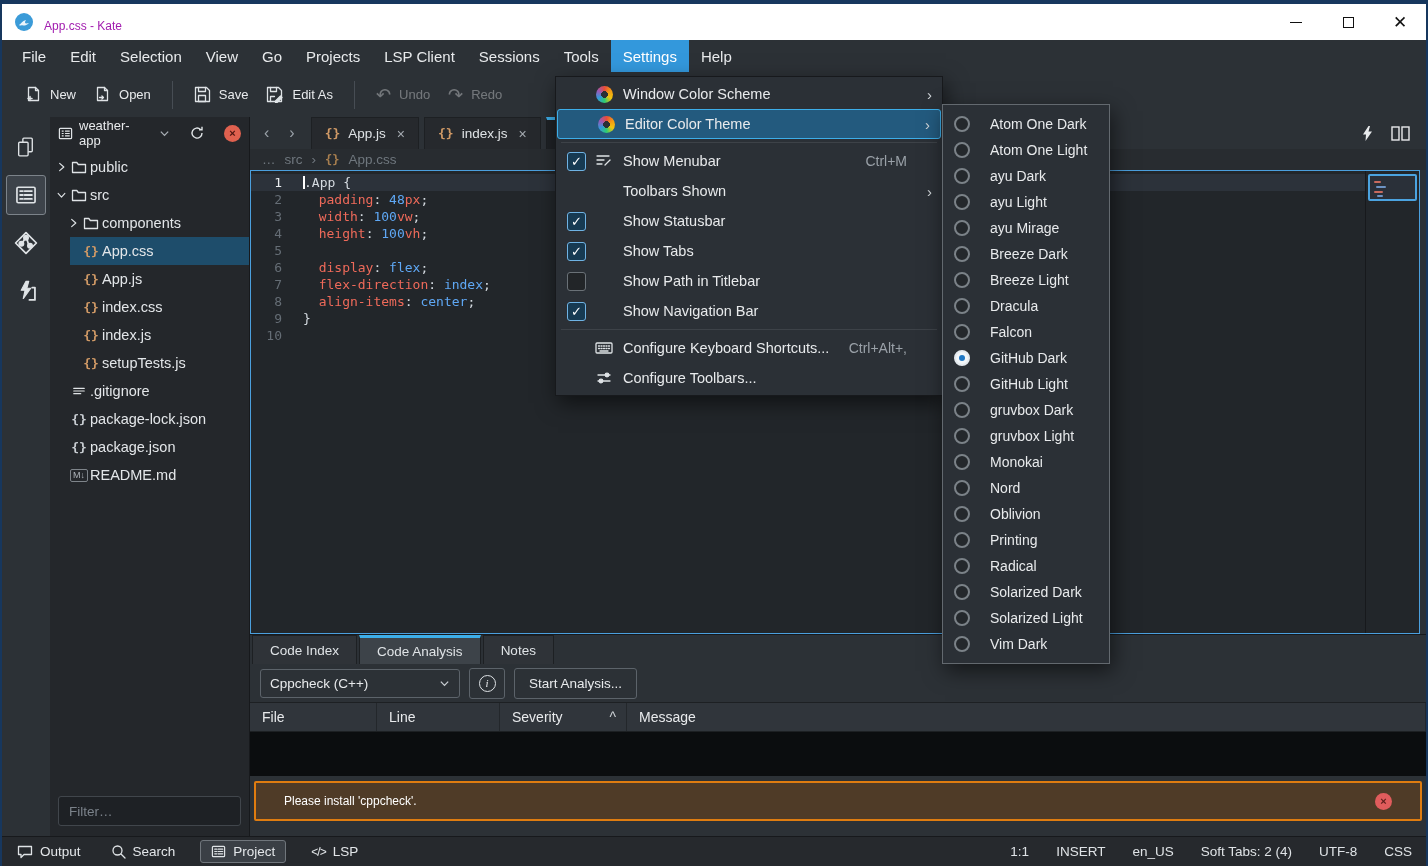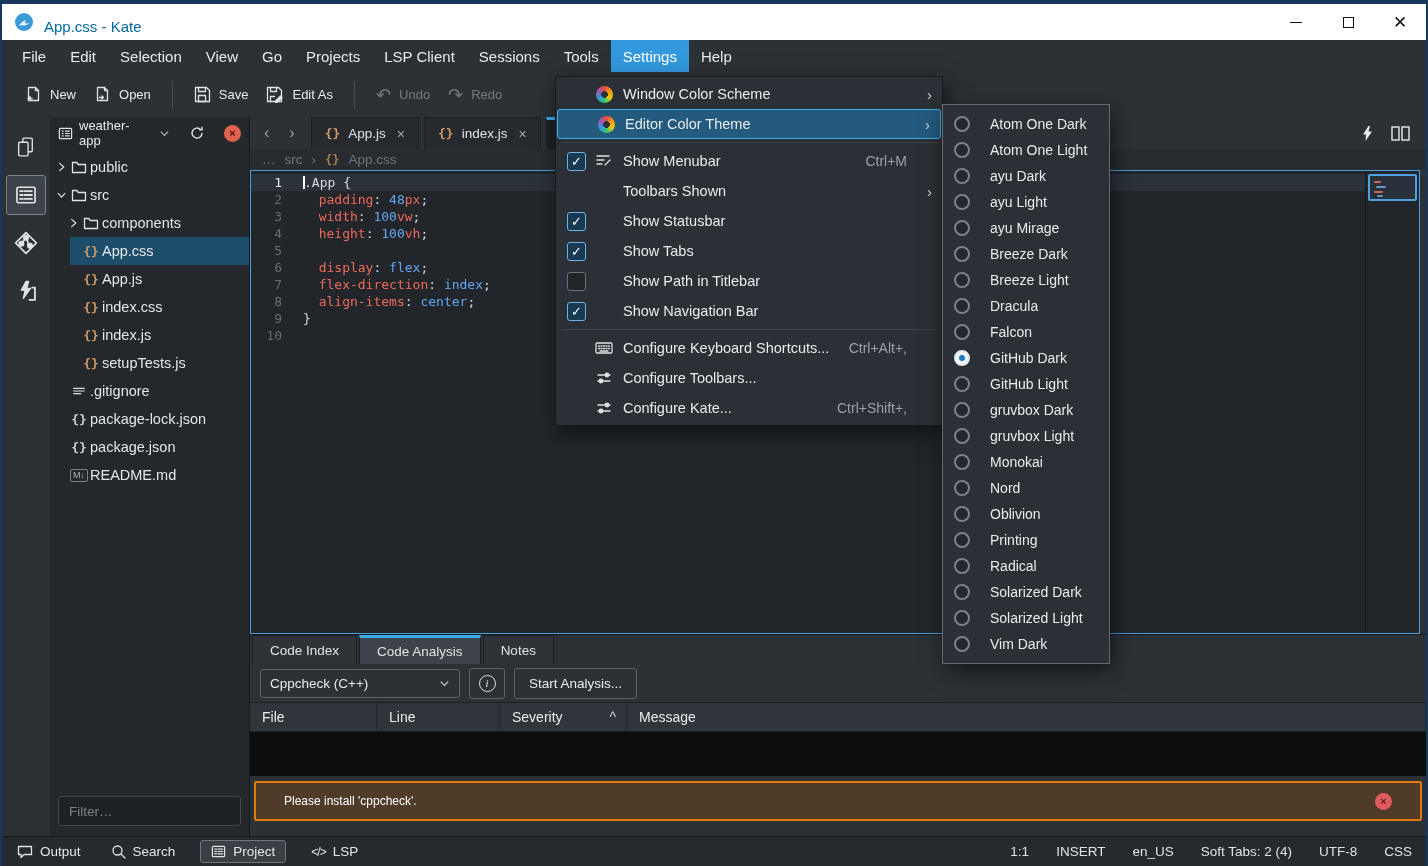--- a/index.html
+++ b/index.html
@@ -4,21 +4,21 @@
 <style>
   * { box-sizing: border-box; }
   html,body { margin:0; padding:0; background:#17191c; }
   body { width:1428px; height:866px; font-family:"Liberation Sans",sans-serif; -webkit-font-smoothing:antialiased; }
   .app { position:relative; width:1428px; height:866px; display:flex; flex-direction:column;
          background:#2c3136; border-top:4px solid #17375e; border-left:2px solid #17375e; border-right:2px solid #17375e; overflow:hidden; }
 
   
   .titlebar { height:36px; background:#ffffff; display:flex; align-items:center; padding-left:12px; flex:none; }
   .kate-icon { width:20px; height:20px; margin-right:10px; flex:none; }
-  .title-text { font-size:15px; color:#0369a1;margin-top:8px; }
+  .title-text { font-size:12px; color:#a21caf;margin-top:8px; }
   .win-controls { margin-left:auto; display:flex; height:100%; }
   .win-btn { width:52px; height:100%; display:flex; align-items:center; justify-content:center; color:#111; }
   .wb-min { width:12px; height:1px; background:#111; display:block; }
   .wb-max { width:11px; height:11px; border:1.3px solid #111; display:block; }
   .wb-close { font-size:17px; line-height:1; color:#111; }
 
   
   .menubar { height:32px; background:#2c3136; display:flex; align-items:stretch; padding-left:8px; flex:none; }
   .mb-item { display:flex; align-items:center; padding:0 12px; font-size:15px; color:#e8eaec; }
   .mb-item.active { background:#3398dc; color:#ffffff; }
@@ -662,34 +662,20 @@
           <svg width="17" height="18" viewBox="0 0 17 18" fill="none" stroke="#dfe3e6" stroke-width="1.3" stroke-linecap="round" stroke-linejoin="round">
             <path d="M2 6h12"></path>
             <circle cx="11" cy="6" r="1.8" fill="#dfe3e6"></circle>
             <path d="M2 12h12"></path>
             <circle cx="5" cy="12" r="1.8" fill="#dfe3e6"></circle>
           </svg>
         </span>
         <span class="sm-label">Configure Toolbars...</span>
         <span class="sm-chevron"></span>
       </div>
-      <div class="sm-item">
-        <span class="sm-check"></span>
-        <span class="sm-icon">
-          <svg width="17" height="18" viewBox="0 0 17 18" fill="none" stroke="#dfe3e6" stroke-width="1.3" stroke-linecap="round" stroke-linejoin="round">
-            <path d="M2 6h12"></path>
-            <circle cx="11" cy="6" r="1.8" fill="#dfe3e6"></circle>
-            <path d="M2 12h12"></path>
-            <circle cx="5" cy="12" r="1.8" fill="#dfe3e6"></circle>
-          </svg>
-        </span>
-        <span class="sm-label">Configure Kate...</span>
-        <span class="sm-shortcut">Ctrl+Shift+,</span>
-        <span class="sm-chevron"></span>
-      </div>
     </div>
 
   <div class="theme-submenu" id="tmenu">
       <div class="ts-item">
         <span class="radio"></span>
         <span>Atom One Dark</span>
       </div>
       <div class="ts-item">
         <span class="radio"></span>
         <span>Atom One Light</span>

